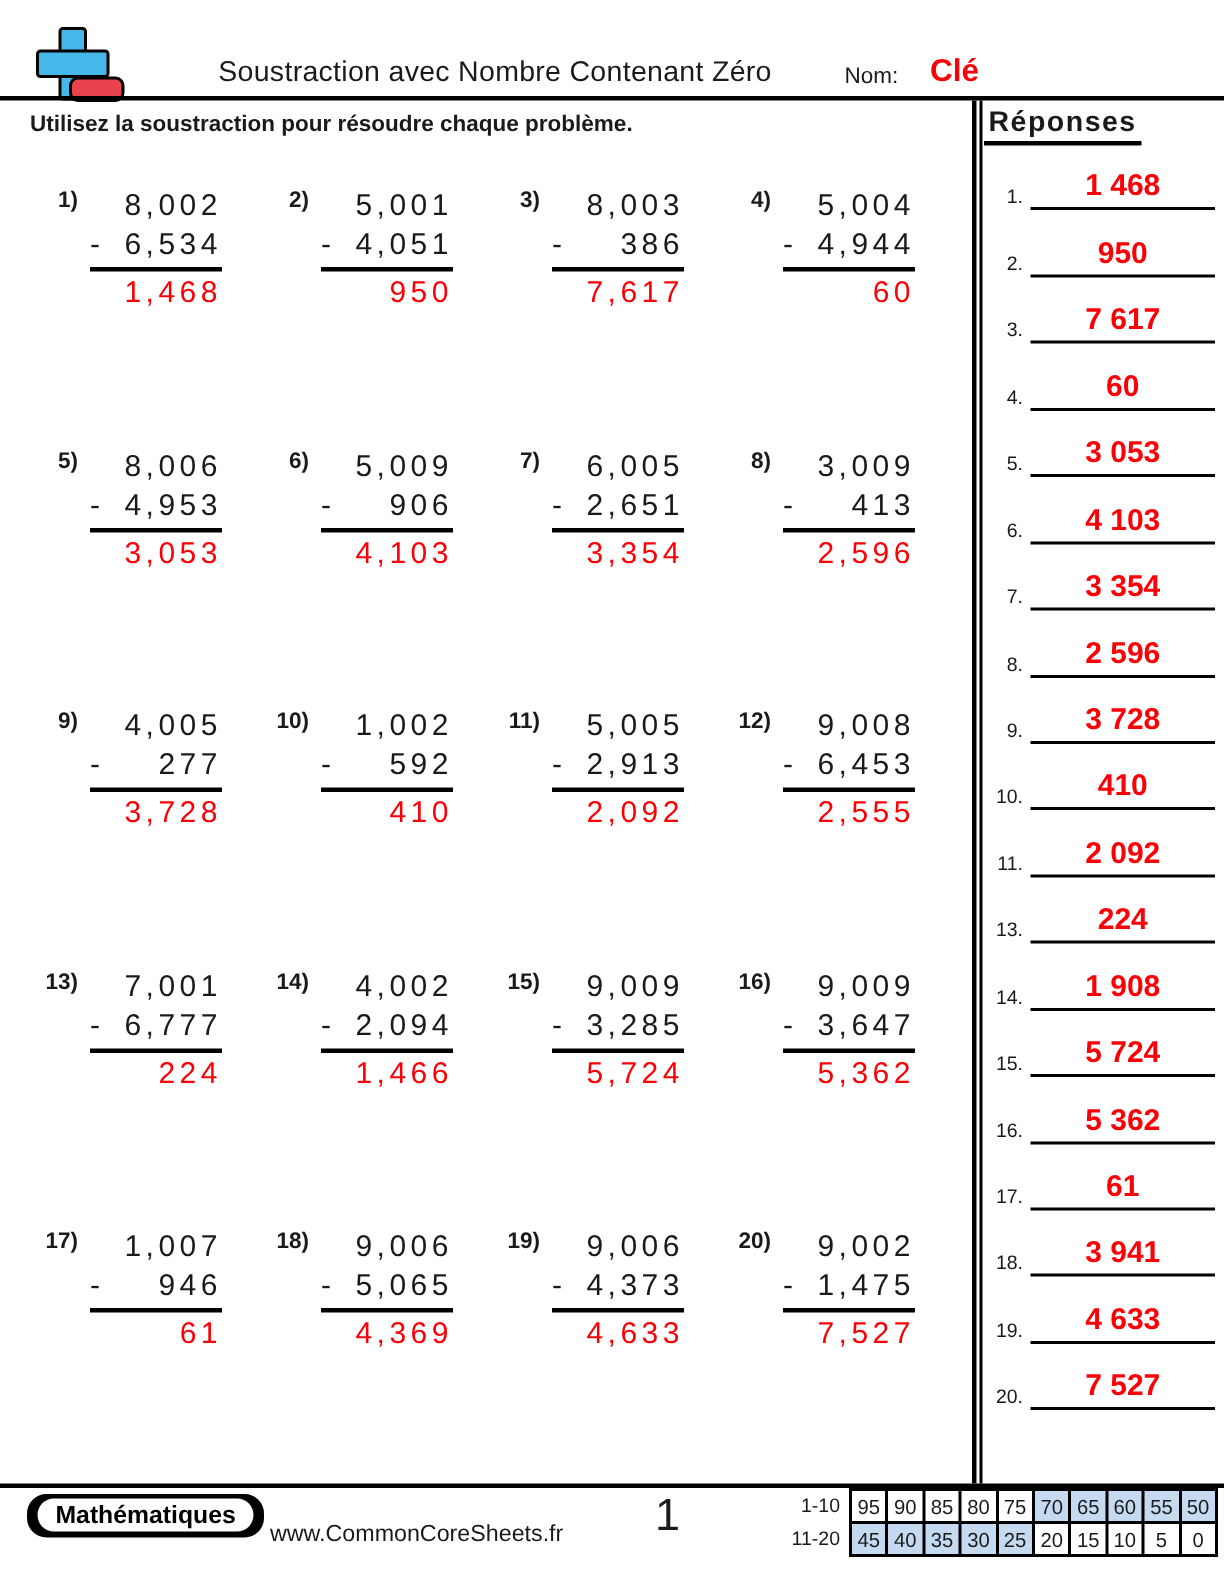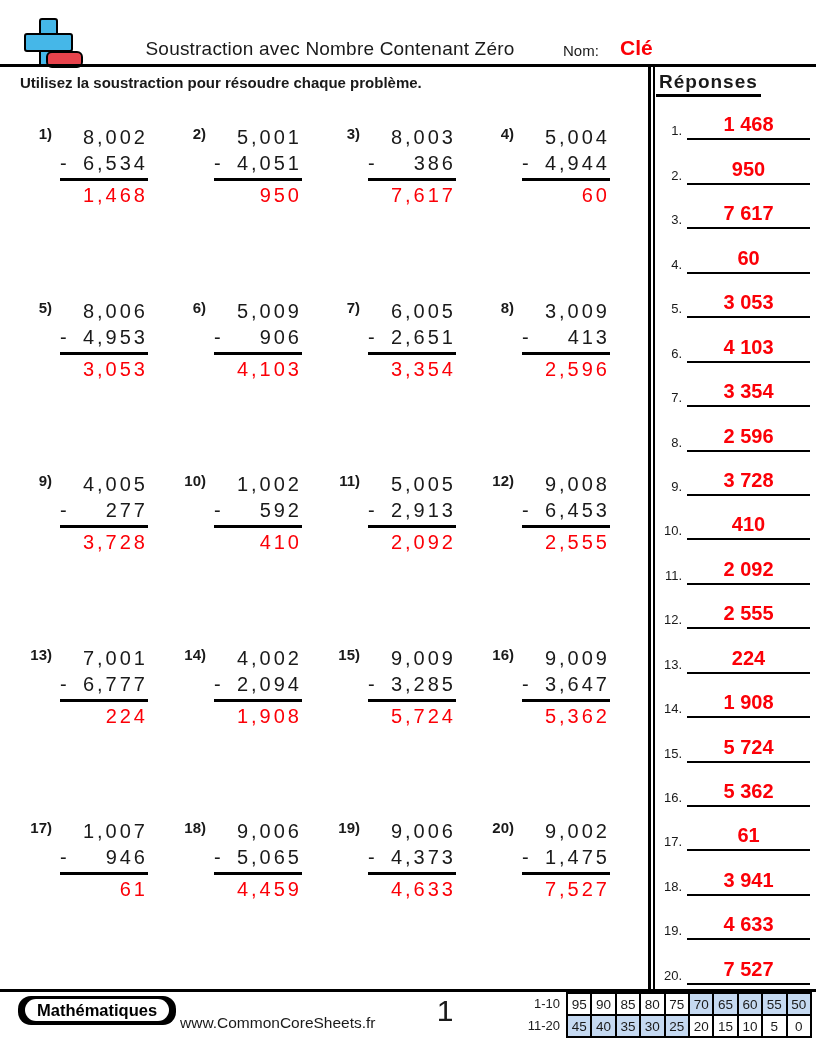--- a/index.html
+++ b/index.html
@@ -248,21 +248,21 @@
 
   <div class="problem">
     <div class="p-num">14)</div>
     <div class="p-block">
       <div class="p-minuend">4,002</div>
       <div class="p-sub">
         <span>-</span>
         <span>2,094</span>
       </div>
       <div class="p-rule"></div>
-      <div class="p-answer">1,908</div>
+      <div class="p-answer">1,466</div>
     </div>
   </div>
 
   <div class="problem">
     <div class="p-num">15)</div>
     <div class="p-block">
       <div class="p-minuend">9,009</div>
       <div class="p-sub">
         <span>-</span>
         <span>3,285</span>
@@ -300,21 +300,21 @@
 
   <div class="problem">
     <div class="p-num">18)</div>
     <div class="p-block">
       <div class="p-minuend">9,006</div>
       <div class="p-sub">
         <span>-</span>
         <span>5,065</span>
       </div>
       <div class="p-rule"></div>
-      <div class="p-answer">4,459</div>
+      <div class="p-answer">4,369</div>
     </div>
   </div>
 
   <div class="problem">
     <div class="p-num">19)</div>
     <div class="p-block">
       <div class="p-minuend">9,006</div>
       <div class="p-sub">
         <span>-</span>
         <span>4,373</span>
@@ -415,26 +415,20 @@
     </div>
   </div>
 
   <div class="answer-row">
     <div class="a-num">11.</div>
     <div class="a-linebox">
       <span class="a-value">2 092</span>
     </div>
   </div>
 
-  <div class="answer-row">
-    <div class="a-num">12.</div>
-    <div class="a-linebox">
-      <span class="a-value">2 555</span>
-    </div>
-  </div>
 
   <div class="answer-row">
     <div class="a-num">13.</div>
     <div class="a-linebox">
       <span class="a-value">224</span>
     </div>
   </div>
 
   <div class="answer-row">
     <div class="a-num">14.</div>

